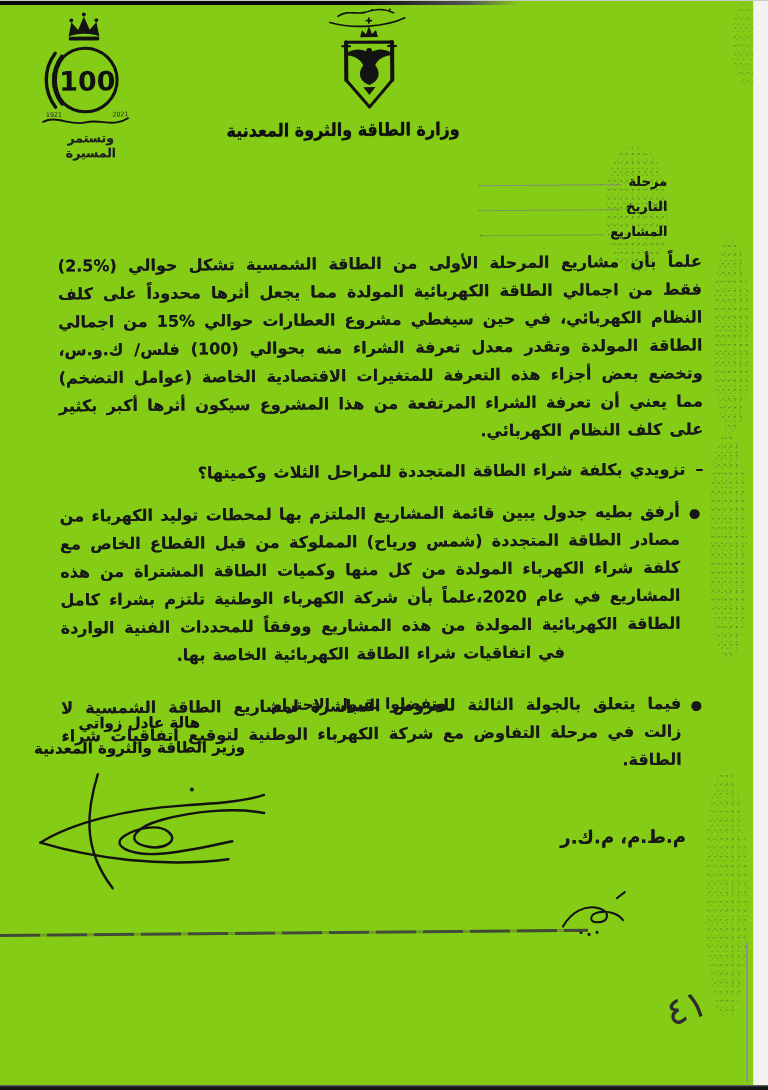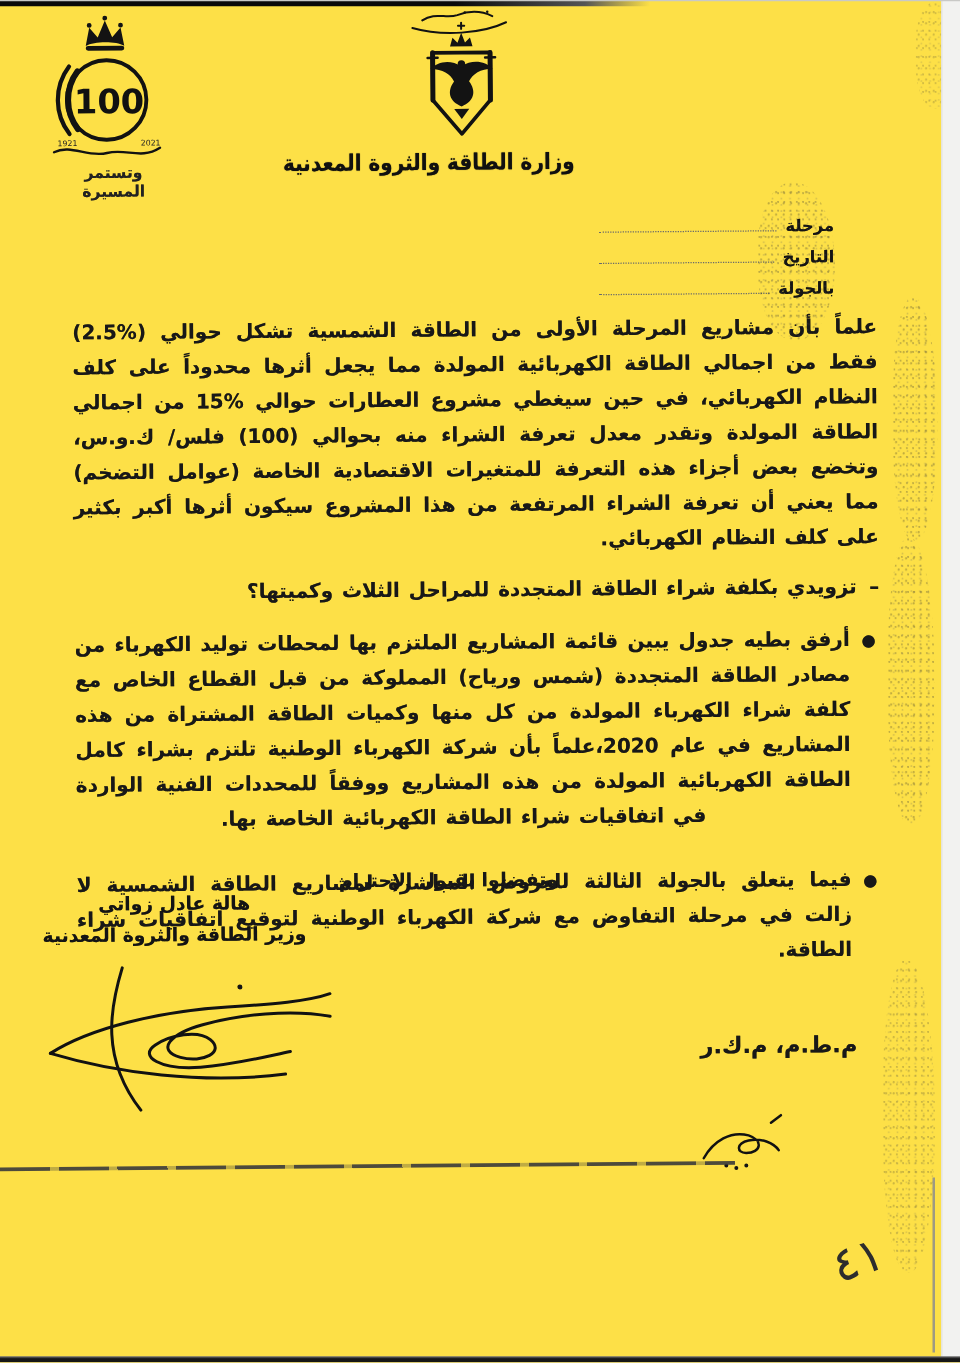--- a/index.html
+++ b/index.html
@@ -1,20 +1,20 @@
 <!DOCTYPE html>
 <html lang="ar"><head>
 <meta charset="utf-8">
 <style>
   * { margin:0; padding:0; box-sizing:border-box; }
   html,body { width:768px; height:1090px; overflow:hidden; }
   body { font-family:"DejaVu Sans", sans-serif; background:#e8e8e6; }
   .page {
     position:relative; width:768px; height:1090px;
-    background:#fde047; overflow:hidden; color:#1a1a1a;
+    background:#84cc16; overflow:hidden; color:#1a1a1a;
   }
   .sheet { position:absolute; inset:0; transform:rotate(-0.45deg); }
 
   
   .edge-top    { position:absolute; left:0; top:0; width:520px; height:5px;
                  background:linear-gradient(90deg,#0a0a0a 70%,#555 90%,transparent); }
   .edge-top2   { position:absolute; left:0; top:0; width:768px; height:1px; background:#c9c9c6; }
   .edge-bottom { position:absolute; left:0; bottom:0; width:768px; height:5px;
                  background:linear-gradient(0deg,#161616 60%,#777); }
   .edge-right  { position:absolute; right:0; top:0; width:15px; height:100%;
@@ -154,21 +154,21 @@
     <div class="refs">
       <div class="ref-row">
         <span class="ref-label">مرحلة</span>
         <span class="ref-line"></span>
       </div>
       <div class="ref-row">
         <span class="ref-label">التاريخ</span>
         <span class="ref-line"></span>
       </div>
       <div class="ref-row">
-        <span class="ref-label">بالجولة</span>
+        <span class="ref-label">المشاريع</span>
         <span class="ref-line"></span>
       </div>
     </div>
 
     <div class="body-text">
       <p>علماً بأن مشاريع المرحلة الأولى من الطاقة الشمسية تشكل حوالي (%2.5) فقط من اجمالي الطاقة الكهربائية المولدة مما يجعل أثرها محدوداً على كلف النظام الكهربائي، في حين سيغطي مشروع العطارات حوالي %15 من اجمالي الطاقة المولدة وتقدر معدل تعرفة الشراء منه بحوالي (100) فلس/ ك.و.س، وتخضع بعض أجزاء هذه التعرفة للمتغيرات الاقتصادية الخاصة (عوامل التضخم) مما يعني أن تعرفة الشراء المرتفعة من هذا المشروع سيكون أثرها أكبر بكثير على كلف النظام الكهربائي.</p>
       <div class="question">
         <span class="q-dash">–</span>
         <span>تزويدي بكلفة شراء الطاقة المتجددة للمراحل الثلاث وكميتها؟</span>
       </div>

